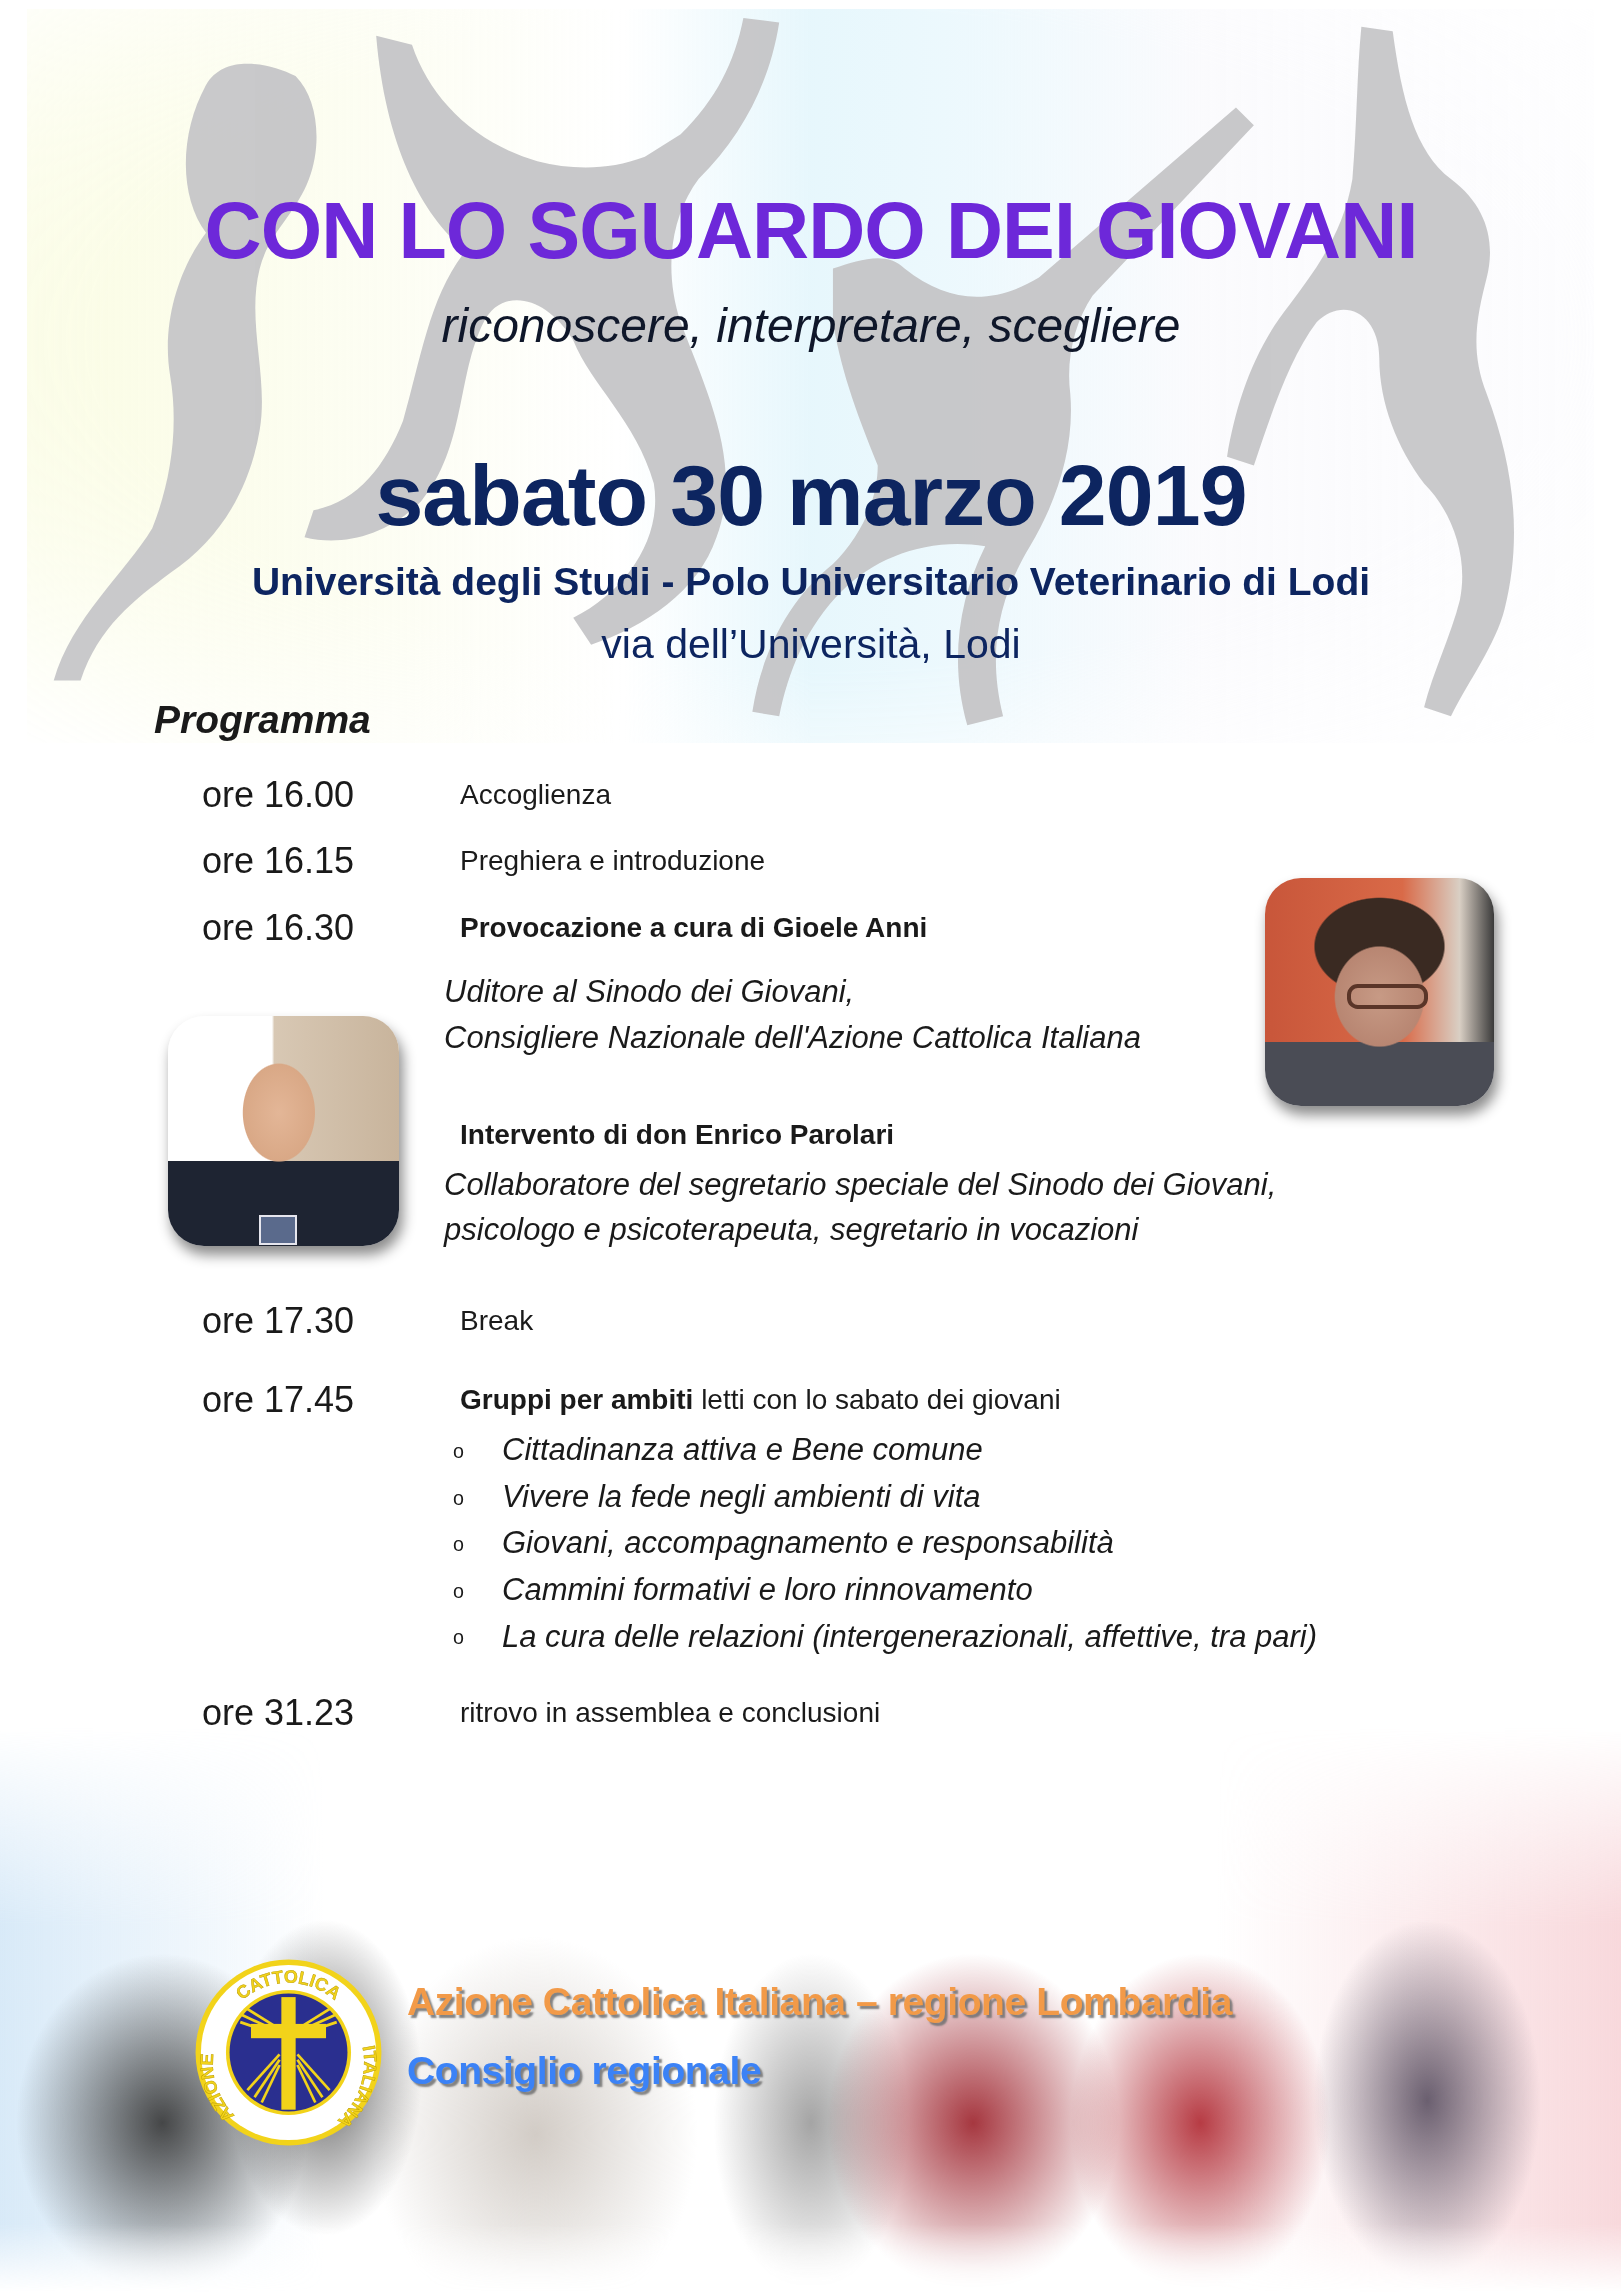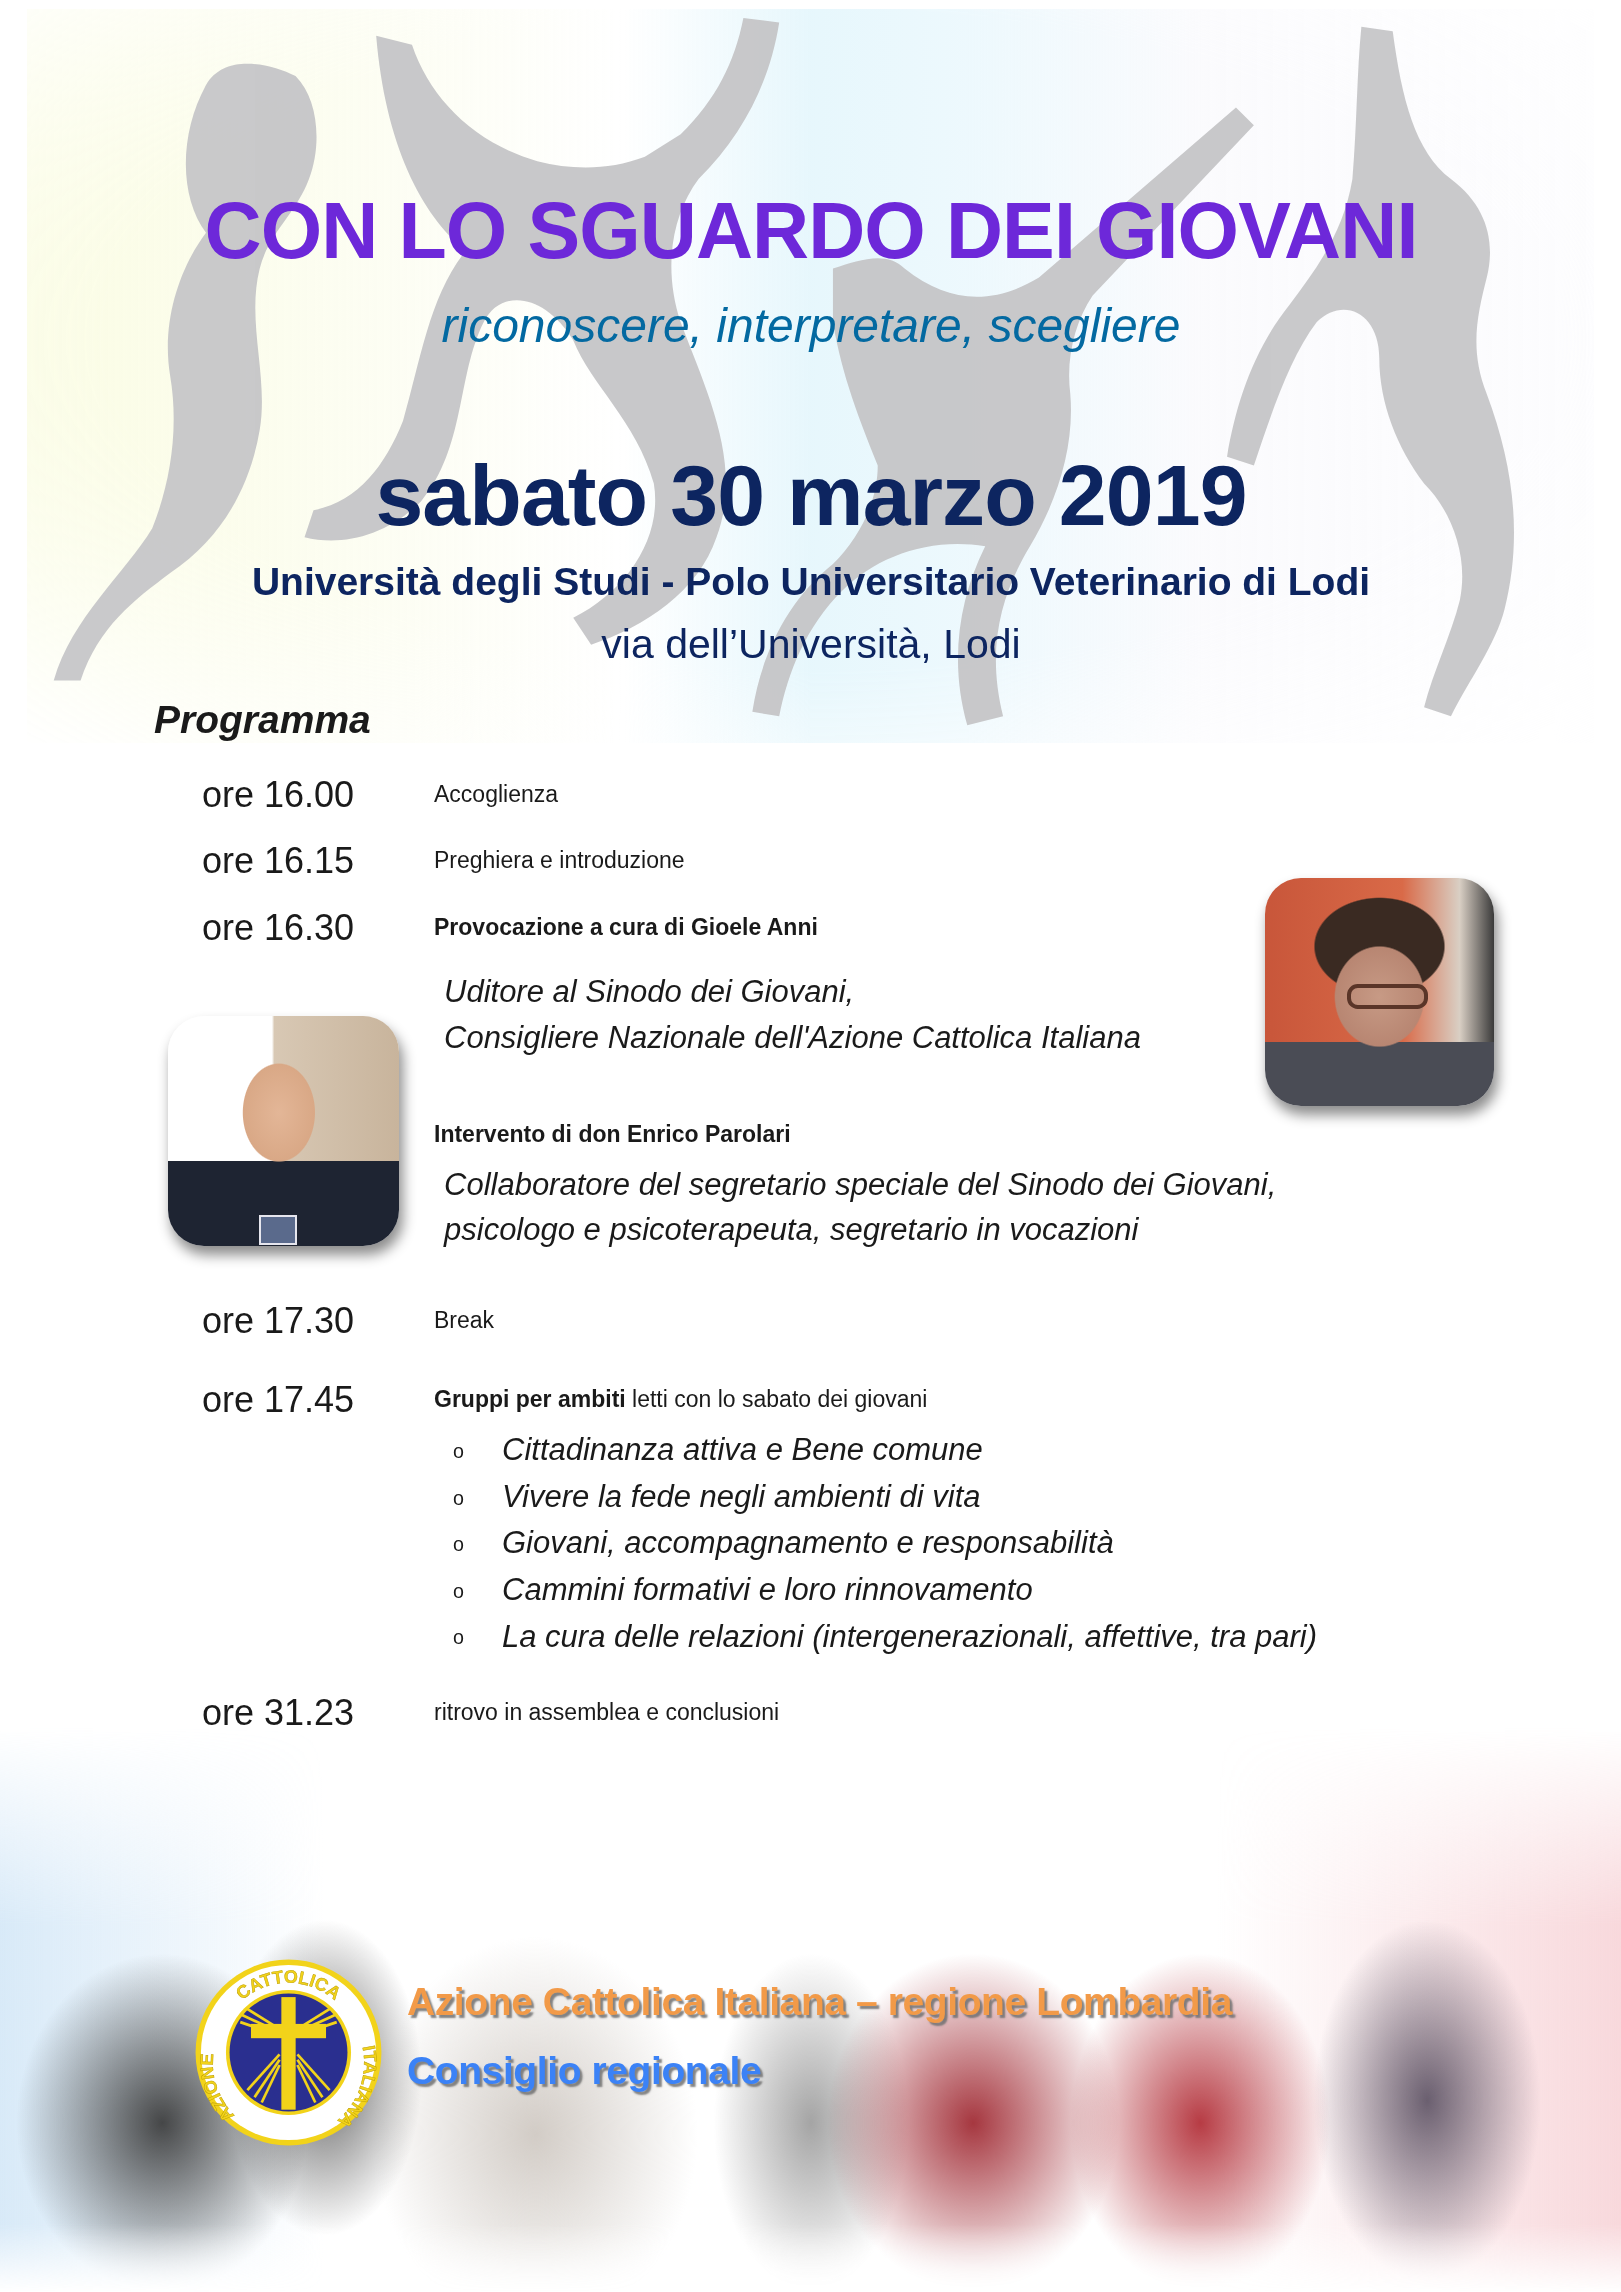--- a/index.html
+++ b/index.html
@@ -60,21 +60,21 @@
   .program-heading {
     position:absolute; left:154px; top:695px;
     font-weight:bold; font-style:italic; font-size:39px; line-height:50px; color:#1a1a1a;
   }
 
   
   .row-time, .row-text, .row-sub, .bullet-text, .bullet-mark {
     position:absolute; color:#1a1a1a;
   }
   .row-time { left:202px; font-size:36px; line-height:45px; }
-  .row-text { left:434px; font-size:23px; line-height:45px; white-space:nowrap;text-align:right; }
+  .row-text { left:460px; font-size:28px; line-height:45px; white-space:nowrap;text-align:right; }
   .row-text b { font-weight:bold; }
   .row-sub  { left:444px; font-size:31px; line-height:41px; font-style:italic; white-space:nowrap; }
   .bullet-mark { left:453px; font-size:19.7px; line-height:41px; }
   .bullet-text { left:502px; font-size:31px; line-height:41px; font-style:italic; white-space:nowrap; }
 
   
   .photo {
     position:absolute; border-radius:36px; overflow:hidden;
     box-shadow: 3.6px 9px 12.5px rgba(0,0,0,0.45);
   }
@@ -125,21 +125,21 @@
 
       <path d="M930 300 C960 290 990 280 1010 300 C1060 340 1110 340 1160 310 L1380 120 L1400 140 L1220 330 C1200 360 1190 400 1195 440 C1200 500 1180 560 1150 610 C1120 660 1100 720 1120 800 L1080 810 C1060 740 1070 670 1100 610 C1040 600 980 620 940 660 C900 700 880 750 870 800 L840 795 C850 730 880 670 930 630 C960 600 980 560 980 520 C960 470 940 420 930 360 Z"></path>
 
       <path d="M1520 30 L1555 35 C1565 110 1580 170 1620 200 C1660 230 1670 270 1660 310 C1650 350 1640 390 1660 440 C1690 520 1700 600 1680 680 C1670 720 1640 760 1620 800 L1590 790 C1600 750 1620 710 1630 670 C1640 620 1620 570 1590 540 C1560 500 1540 450 1540 400 C1540 350 1500 330 1470 360 C1440 400 1420 460 1400 520 L1370 510 C1380 450 1400 390 1440 340 C1470 300 1500 260 1510 200 C1515 140 1515 80 1520 30 Z"></path>
     </g>
   </svg>
 </div>
 <div class="bg-bottom"></div>
 
 <div class="title" style="color:#6d28d9;">CON LO SGUARDO DEI GIOVANI</div>
-<div class="subtitle" style="color:#0369a1;">riconoscere, interpretare, scegliere</div>
+<div class="subtitle" style="color:#0f172a;">riconoscere, interpretare, scegliere</div>
 <div class="date" style="color:#0d2560;">sabato 30 marzo 2019</div>
 <div class="venue" style="color:#0d2560;">Università degli Studi - Polo Universitario Veterinario di Lodi</div>
 <div class="address" style="color:#0d2560;">via dell’Università, Lodi</div>
 
 <div class="program-heading">Programma</div>
 
 <div class="row-time" style="top:772px;">ore 16.00</div>
 <div class="row-text" style="top:772px;">Accoglienza</div>
 
 <div class="row-time" style="top:838px;">ore 16.15</div>

